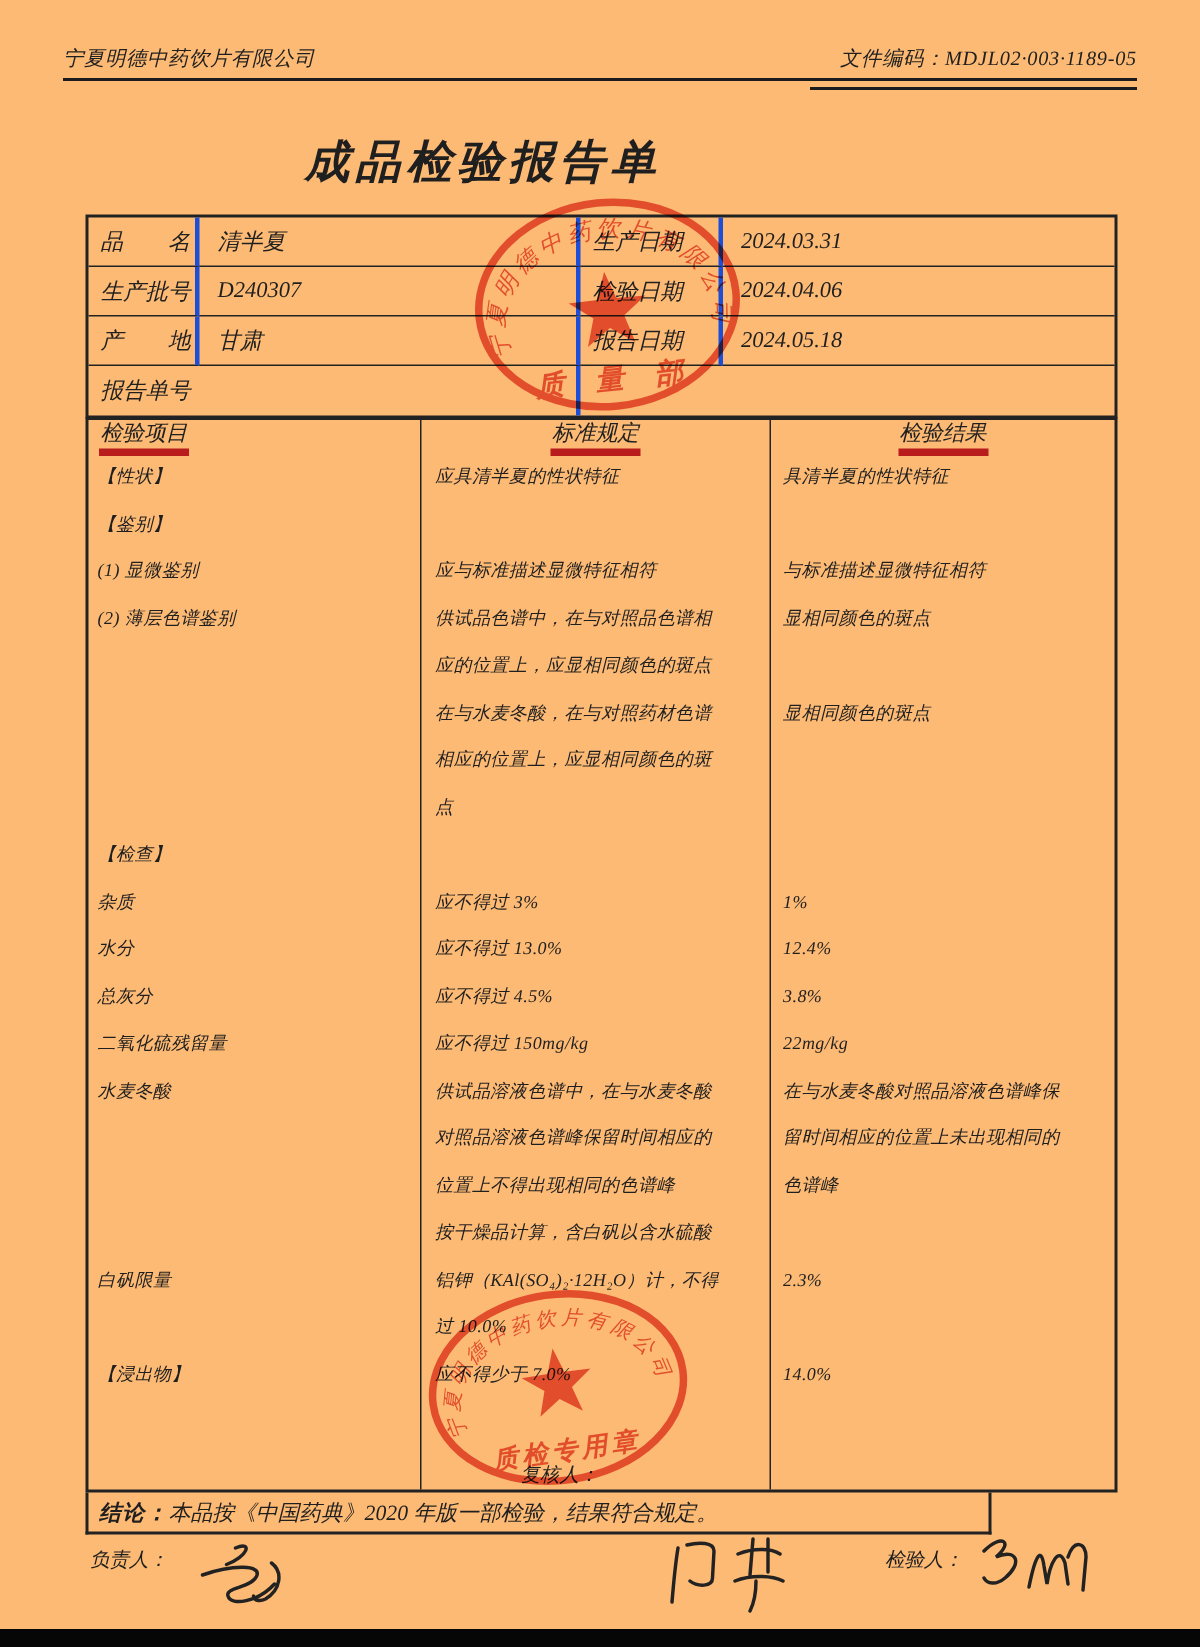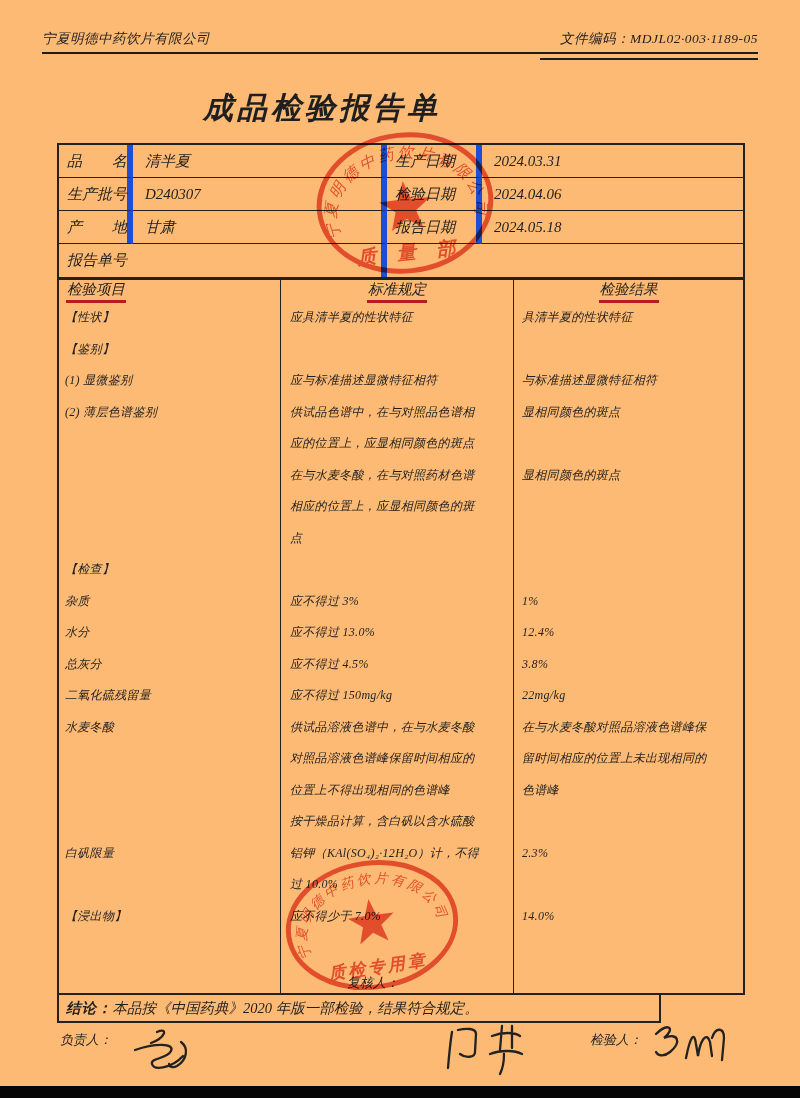--- a/index.html
+++ b/index.html
@@ -13,37 +13,37 @@
   .rule{background:#1c1c1c;}
 
   
   .title{left:0;top:88px;width:644px;text-align:center;font-size:30px;font-weight:bold;
          letter-spacing:4px;}
 
   
   .info-table{left:57px;top:143px;width:688px;height:136px;border:2px solid #222;
               display:grid;grid-template-columns:74px 254px 95px 1fr;grid-auto-rows:33px;}
   .cell{display:flex;align-items:center;font-size:15px;padding:0 8px;white-space:nowrap;
-        border-right:6px solid #1d4ed8;border-bottom:1px solid #222;}
+        border-right:3px solid #1d4ed8;border-bottom:1px solid #222;}
   .cell.value{padding:0 12px;}
   .cell.noR{border-right:none;}
   .cell.noB{border-bottom:none;}
   .span12{grid-column:1/3;}
   .span34{grid-column:3/5;}
 
   
   .main-table{left:57px;top:278px;width:688px;height:717px;border:2px solid #222;display:flex;}
   .mcol{height:100%;}
   .mcol1{width:222px;border-right:1px solid #222;}
   .mcol2{width:233px;border-right:1px solid #222;}
   .mcol3{flex:1;}
   .mhead{height:22px;display:flex;align-items:center;font-size:14.5px;}
   .mhead.left{padding-left:7px;justify-content:flex-start;}
   .mhead.center{justify-content:center;}
-  .uline{border-bottom:3px solid #b91c1c;padding:0 1px 1px 1px;}
+  .uline{border-bottom:5px solid #b91c1c;padding:0 1px 1px 1px;}
   .tlines{padding-top:0px;}
   .tline{height:31.5px;display:flex;align-items:center;font-size:12px;letter-spacing:0.3px;
          white-space:nowrap;overflow:visible;}
   .mcol1 .tline{padding-left:6px;}
   .mcol2 .tline{padding-left:9px;}
   .mcol3 .tline{padding-left:8px;}
 
   
   .conclusion{left:57px;top:995px;width:604px;height:28px;border:2px solid #222;border-top:none;
               display:flex;align-items:center;font-size:14.5px;padding-left:7px;white-space:nowrap;}

